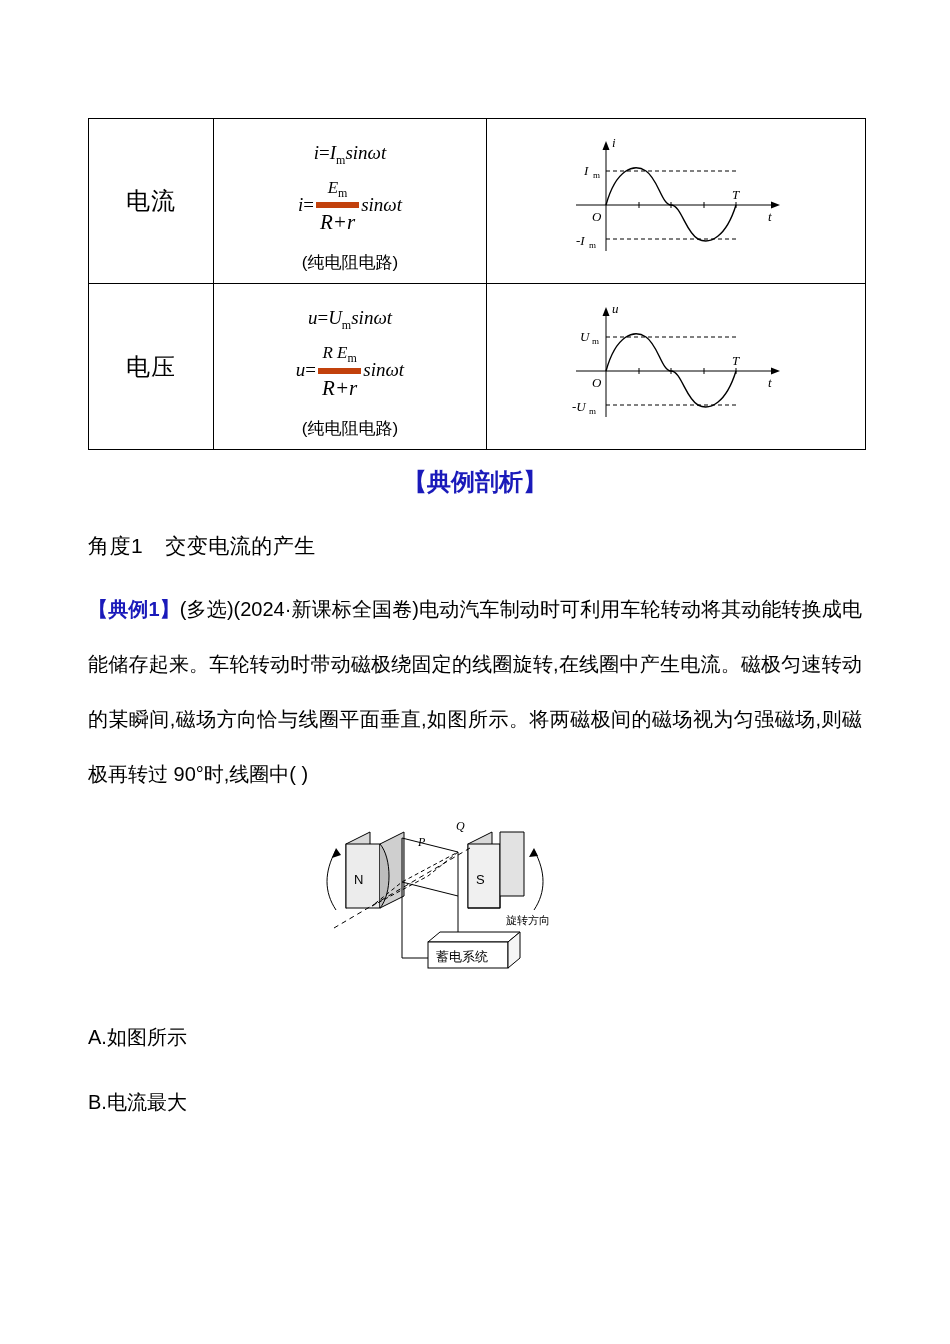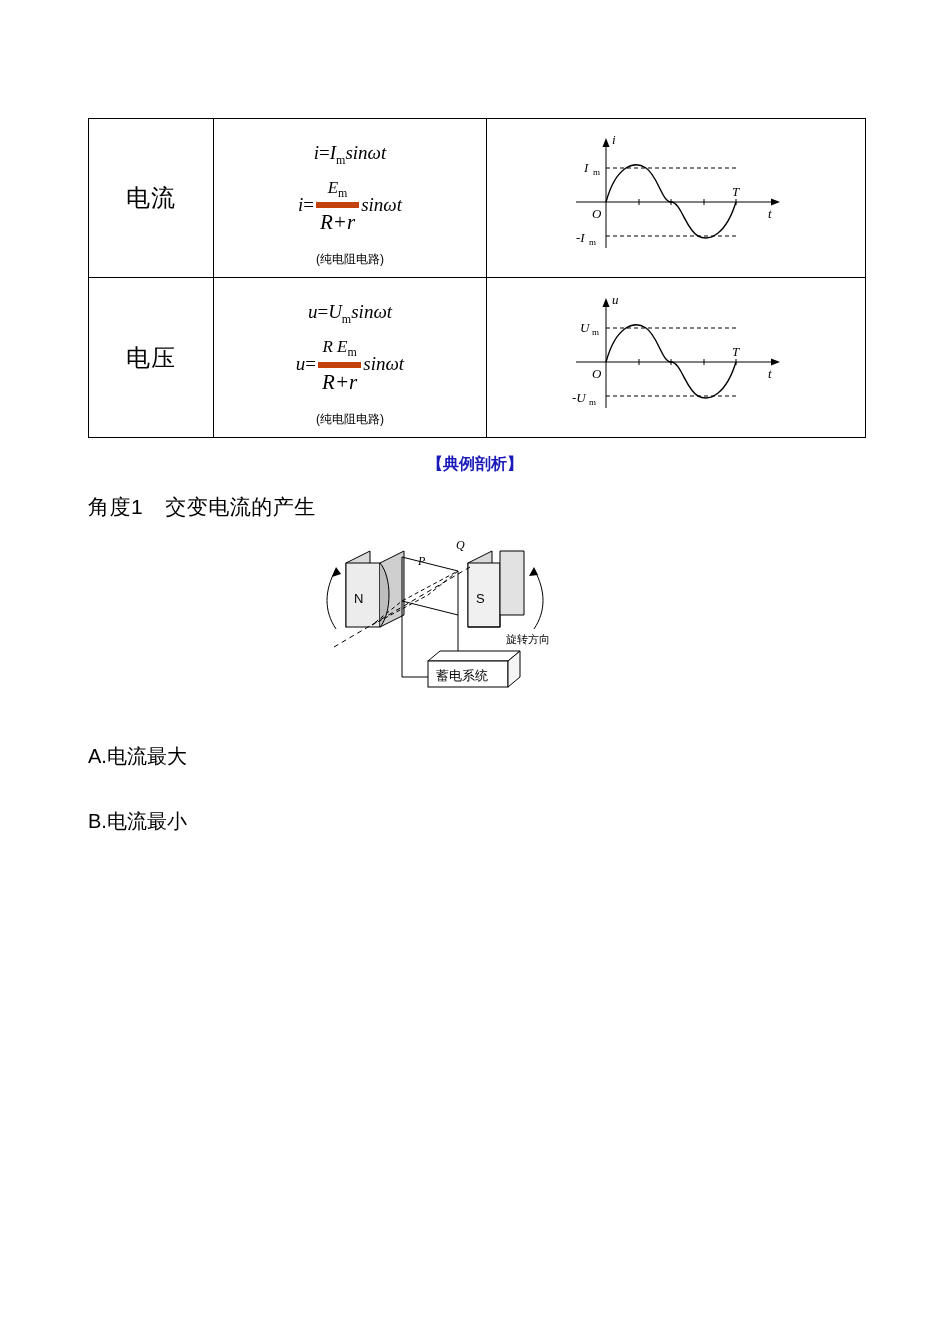--- a/index.html
+++ b/index.html
@@ -75,37 +75,37 @@
     line-height: 1.25;
   }
   .frac .den {
     display: block;
     padding: 1px 4px 0 4px;
     font-size: 21px;
     line-height: 1.25;
   }
   .note-line {
     font-family: "Liberation Sans", sans-serif;
-    font-size: 12px;
+    font-size: 17px;
     margin-top: 16px;
   }
 
   
   .blue-center {
     text-align: center;
     color: #1a1aba;
     font-family: "Liberation Sans", sans-serif;
-    font-size: 16px;
+    font-size: 24px;
     font-weight: bold;
     margin-top: 16px;
   }
   .angle-line {
     font-family: "Liberation Sans", sans-serif;
     font-size: 21px;
-    margin-top: 18px;
+    margin-top: 34px;
     letter-spacing: 0.5px;
   }
   .angle-line .gap { display: inline-block; width: 22px; }
 
   .body-para {
     font-family: "Liberation Sans", sans-serif;
     font-size: 20px;
     line-height: 55px;
     margin-top: 22px;
     text-align: justify;
@@ -212,20 +212,23 @@
       </tr>
     </tbody>
   </table>
 
   <div class="blue-center">【典例剖析】</div>
 
   <div class="angle-line">
     <span>角度1</span><span class="gap"></span><span>交变电流的产生</span>
   </div>
 
+  <div class="body-para">
+    <span class="tag-blue">【典例1】</span><span>(多选)(2024·新课标全国卷)电动汽车制动时可利用车轮转动将其动能转换成电能储存起来。车轮转动时带动磁极绕固定的线圈旋转,在线圈中产生电流。磁极匀速转动的某瞬间,磁场方向恰与线圈平面垂直,如图所示。将两磁极间的磁场视为匀强磁场,则磁极再转过 90°时,线圈中(      )</span>
+  </div>
 
   <div class="figure-wrap">
     <svg width="330" height="170" viewBox="0 0 330 170">
 
       <polygon points="36,32 60,20 60,84 36,96" fill="#d9d9d9" stroke="#000" stroke-width="1"></polygon>
       <rect x="36" y="32" width="34" height="64" fill="#ececec" stroke="#000" stroke-width="1"></rect>
       <polygon points="70,32 94,20 94,84 70,96" fill="#cfcfcf" stroke="#000" stroke-width="1"></polygon>
       <path d="M70,32 C82,46 82,82 70,96" fill="#bdbdbd" stroke="#000" stroke-width="1"></path>
       <text x="44" y="72" font-family="Liberation Sans, sans-serif" font-size="13">N</text>
 
@@ -258,16 +261,16 @@
 
       <line x1="24" y1="116" x2="160" y2="36" stroke="#000" stroke-width="1" stroke-dasharray="5,4"></line>
 
       <polygon points="118,130 198,130 210,120 130,120" fill="#ffffff" stroke="#000" stroke-width="1"></polygon>
       <rect x="118" y="130" width="80" height="26" fill="#ffffff" stroke="#000" stroke-width="1"></rect>
       <polygon points="198,130 210,120 210,146 198,156" fill="#f5f5f5" stroke="#000" stroke-width="1"></polygon>
       <text x="126" y="149" font-family="Liberation Sans, sans-serif" font-size="13">蓄电系统</text>
     </svg>
   </div>
 
-  <div class="option-line">A.电流最大</div>
-  <div class="option-line">B.电流最小</div>
+  <div class="option-line">A.如图所示</div>
+  <div class="option-line">B.电流最大</div>
 
 </div>
 
 </body></html>

